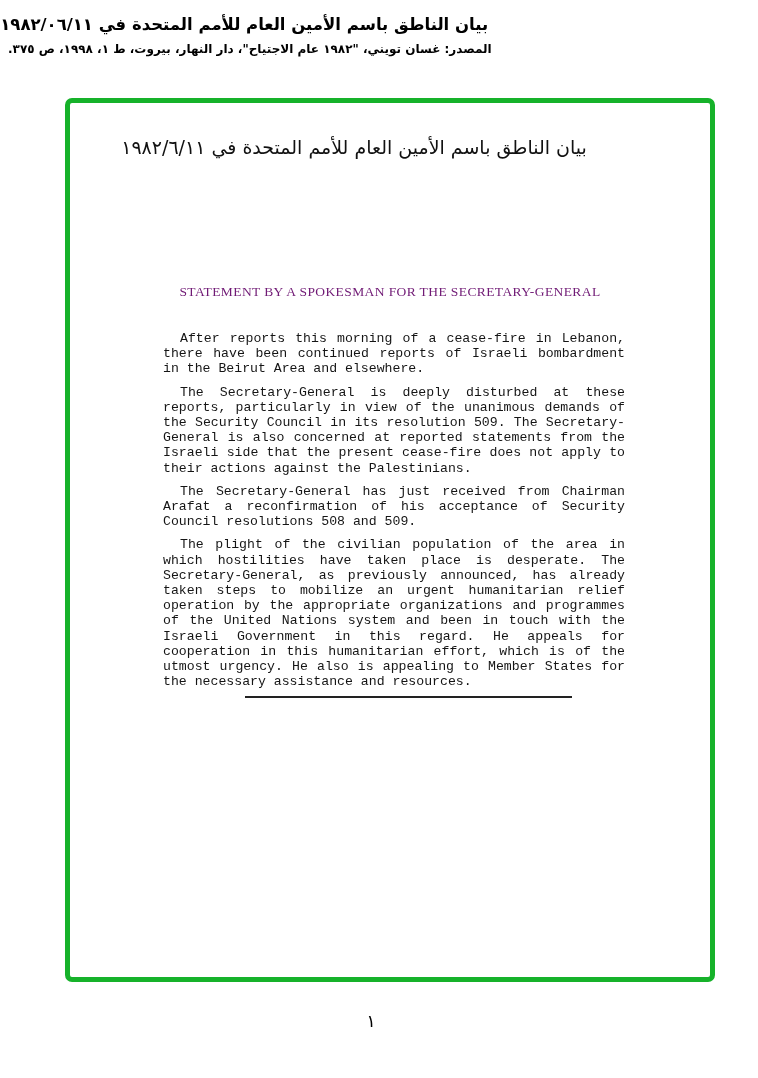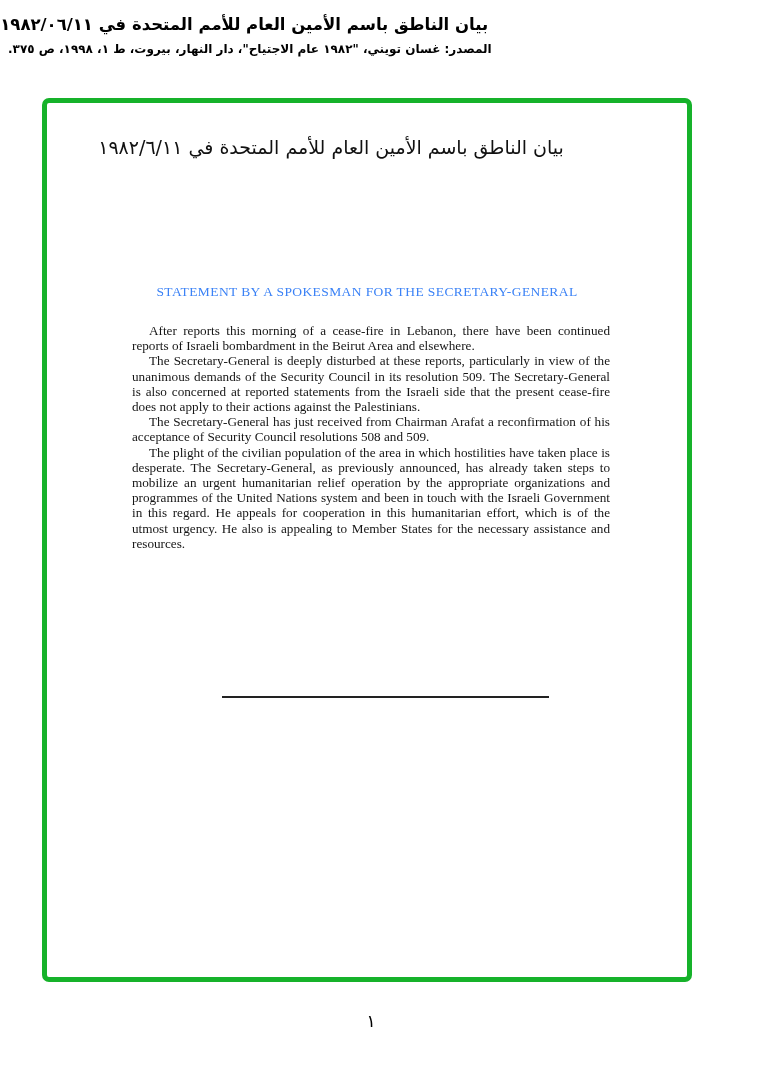--- a/index.html
+++ b/index.html
@@ -30,21 +30,21 @@
   }
   .src-line2 {
     font-size: 12px;
     line-height: 20px;
     margin-top: 1px;
   }
 
   
   .doc-frame {
     position: absolute;
-    left: 42px; top: 98px;
+    left: 65px; top: 98px;
     width: 650px; height: 884px;
     border: 5px solid #7f1d1d;
     border-radius: 7px;
     background: #fff;
   }
   .doc-inner { position: relative; width: 100%; height: 100%; }
 
   .ar-title-block {
     position: absolute;
     top: 26px; left: 0; right: 0;
@@ -66,34 +66,34 @@
     font-weight: bold;
   }
 
   .en-heading {
     position: absolute;
     top: 181px; left: 0; right: 0;
     text-align: center;
     font-family: "Liberation Serif", serif;
     font-size: 13.5px;
     letter-spacing: 0.4px;
-    color: #3b82f6;
+    color: #701a75;
   }
 
   .body-text {
     position: absolute;
     left: 85px; top: 220px;
     width: 478px;
     font-family: "Liberation Serif", serif;
     font-size: 13.2px;
     line-height: 15.2px;
     text-align: justify;
     color: #151515;
   }
-  .body-text p { text-indent: 17px; margin: 0; }
+  .body-text p { text-indent: 17px; margin: 8px; font-family: Liberation Mono, monospace; }
 
   .sep-line {
     position: absolute;
     left: 175px; top: 593px;
     width: 327px; height: 0;
     border-top: 2px solid #222;
   }
 
   
   .page-number {

